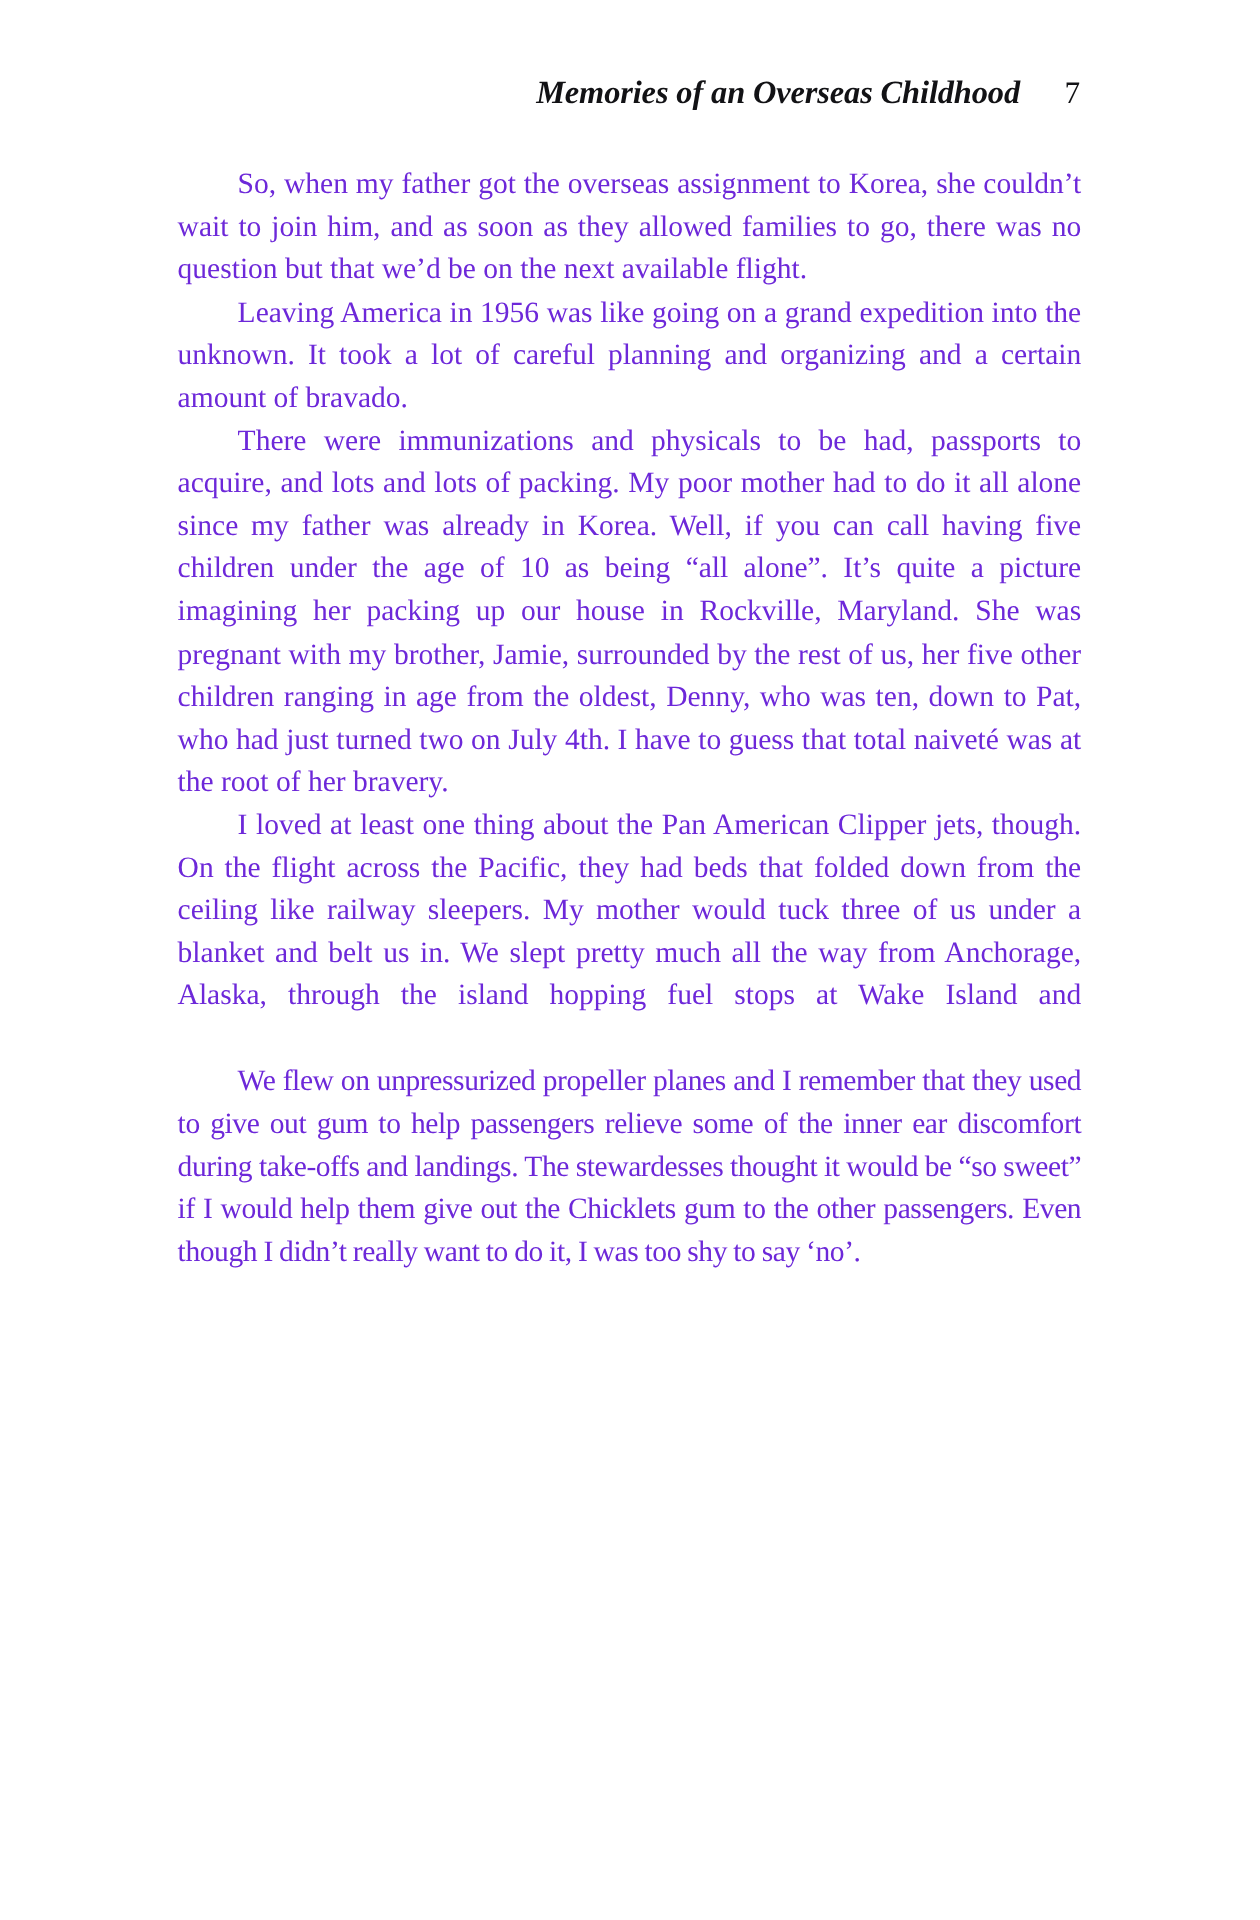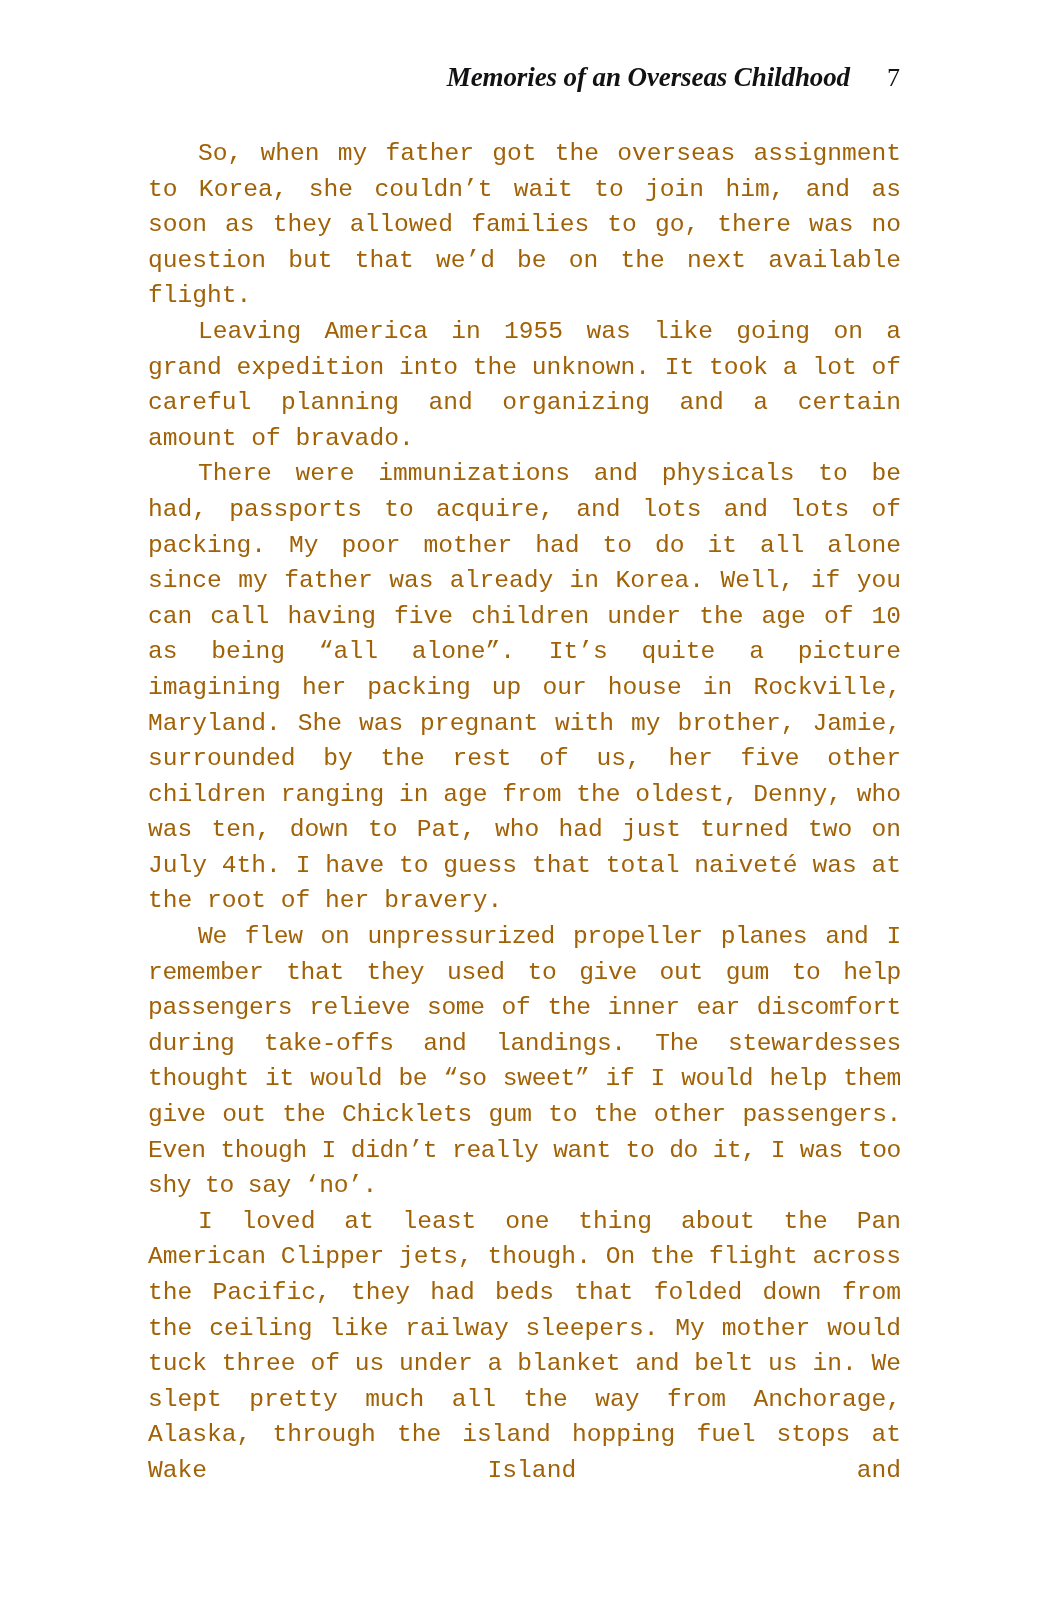--- a/index.html
+++ b/index.html
@@ -60,23 +60,22 @@
     width: 753px;
   }
 
   .para {
     margin: 0;
     font-size: 24.6px;
     line-height: 35.6px;
     text-align: justify;
     text-indent: 50px;
     text-justify: inter-word;
-    color: #a16207;
+    color: #6d28d9;
     hyphens: none;
-    font-family: Liberation Mono, monospace;
     -webkit-hyphens: none;
   }
   
   .para.tight {
     letter-spacing: -0.34px;
     word-spacing: -0.6px;
   }
   
   .para.last {
     text-align: justify;
@@ -92,19 +91,19 @@
 
 <div class="page">
 
   <div class="running-head">
     <span class="running-head-title">Memories of an Overseas Childhood</span>
     <span class="running-head-pageno">7</span>
   </div>
 
   <div class="textblock">
     <p class="para">So, when my father got the overseas assignment to Korea, she couldn’t wait to join him, and as soon as they allowed families to go, there was no question but that we’d be on the next available flight.</p>
-    <p class="para">Leaving America in 1955 was like going on a grand expedition into the unknown. It took a lot of careful planning and organizing and a certain amount of bravado.</p>
+    <p class="para">Leaving America in 1956 was like going on a grand expedition into the unknown. It took a lot of careful planning and organizing and a certain amount of bravado.</p>
     <p class="para">There were immunizations and physicals to be had, passports to acquire, and lots and lots of packing. My poor mother had to do it all alone since my father was already in Korea. Well, if you can call having five children under the age of 10 as being “all alone”. It’s quite a picture imagining her packing up our house in Rockville, Maryland. She was pregnant with my brother, Jamie, surrounded by the rest of us, her five other children ranging in age from the oldest, Denny, who was ten, down to Pat, who had just turned two on July 4th. I have to guess that total naiveté was at the root of her bravery.</p>
+    <p class="para last">I loved at least one thing about the Pan American Clipper jets, though. On the flight across the Pacific, they had beds that folded down from the ceiling like railway sleepers. My mother would tuck three of us under a blanket and belt us in. We slept pretty much all the way from Anchorage, Alaska, through the island hopping fuel stops at Wake Island and</p>
     <p class="para tight">We flew on unpressurized propeller planes and I remember that they used to give out gum to help passengers relieve some of the inner ear discomfort during take-offs and landings. The stewardesses thought it would be “so sweet” if I would help them give out the Chicklets gum to the other passengers. Even though I didn’t really want to do it, I was too shy to say ‘no’.</p>
-    <p class="para last">I loved at least one thing about the Pan American Clipper jets, though. On the flight across the Pacific, they had beds that folded down from the ceiling like railway sleepers. My mother would tuck three of us under a blanket and belt us in. We slept pretty much all the way from Anchorage, Alaska, through the island hopping fuel stops at Wake Island and</p>
   </div>
 
 </div>
 
 </body></html>

